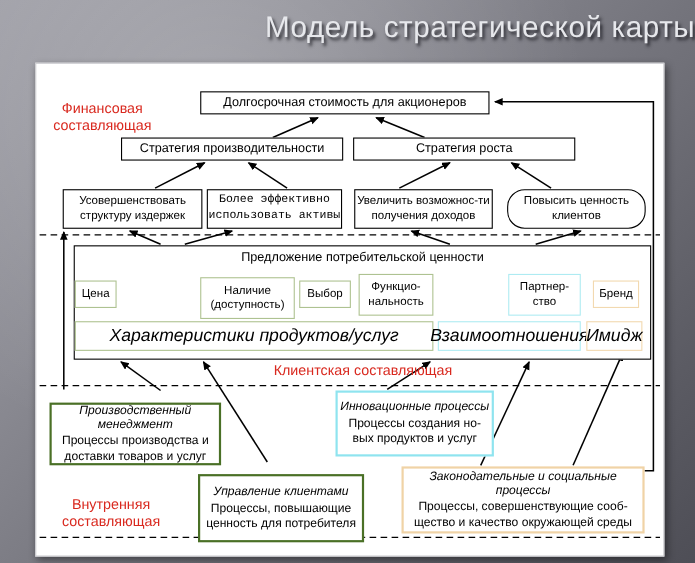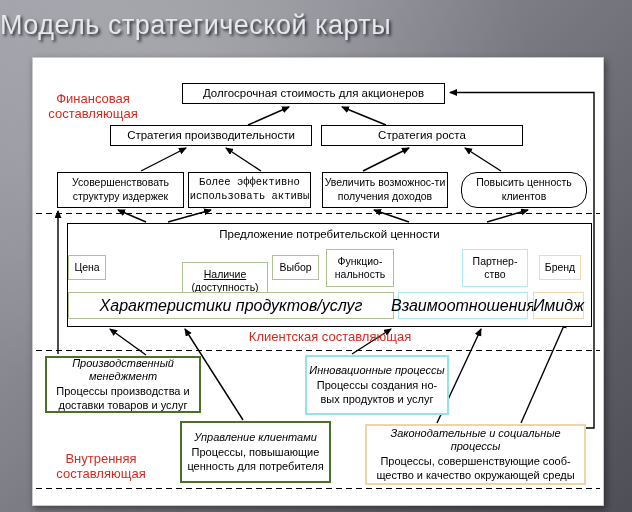--- a/index.html
+++ b/index.html
@@ -2,41 +2,41 @@
 <html><head>
 <meta charset="utf-8">
 <style>
   html,body{margin:0;padding:0;}
   body{width:632px;height:512px;overflow:hidden;font-family:"Liberation Sans","DejaVu Sans",sans-serif;}
   .stage{position:relative;width:632px;height:512px;
     background:
       radial-gradient(ellipse at 30% 18%, rgba(255,255,255,0.20), rgba(255,255,255,0) 55%),
       linear-gradient(135deg,#9d9da5 0%,#8b8b93 30%,#74747c 55%,#5e5e66 80%,#4e4e56 100%);
   }
-  .title{position:absolute;top:10px;left:0;width:632px;margin:0;text-align:left;
+  .title{position:absolute;top:10px;left:0;width:632px;margin:0;text-align:right;
     font-size:27px;font-weight:400;color:#e7e8ec;letter-spacing:0.5px;
     text-shadow:2px 2px 3px rgba(20,20,26,0.8);}
   .panel{position:absolute;left:32px;top:57px;width:572px;height:449px;background:#ffffff;
     border:1px solid #c9c9cd;box-shadow:2px 3px 7px rgba(0,0,0,0.45);box-sizing:border-box;}
   .overlay{position:absolute;left:0;top:0;width:632px;height:512px;pointer-events:none;}
   .bx{position:absolute;box-sizing:border-box;background:#fff;display:flex;align-items:center;
     justify-content:center;text-align:center;color:#000;}
   .b-black{border:1.4px solid #000;}
   .lvl{font-size:11.5px;line-height:1.2;}
   .fob{font-size:10.5px;line-height:1.3;}
   .vp{position:absolute;box-sizing:border-box;border:1.4px solid #000;background:#fff;}
   .vp-title{text-align:center;font-size:11.5px;padding-top:4px;color:#000;}
   .attr{font-size:10.5px;line-height:1.2;}
   .bd-lgreen{border:1.6px solid #aec291;}
   .bd-cyan{border:1.6px solid #aeebf2;}
   .bd-tan{border:1.6px solid #f2d9b0;}
   .grp{font-size:16px;font-style:italic;}
   .proc{position:absolute;box-sizing:border-box;background:#fff;display:flex;flex-direction:column;
     align-items:center;justify-content:center;text-align:center;color:#000;padding:1px 2px;}
-  .bd-dgreen{border:2px solid #4a7026;}
+  .bd-dgreen{border:2px solid #4a7026;margin-top:10px;}
   .bd-cyan2{border:2px solid #8fe4ef;}
   .bd-tan2{border:2px solid #f0d3a6;}
   .proc .name{font-size:11px;font-style:italic;line-height:1.25;}
   .proc .desc{font-size:11px;line-height:1.28;}
   .plabel{position:absolute;color:#d9291f;font-size:13px;line-height:1.15;text-align:center;}
 </style>
 </head>
 <body>
 
 <div class="stage">
@@ -85,21 +85,21 @@
 
   <div class="bx b-black fob" style="left:57px;top:172px;width:127px;height:36px;">Усовершенствовать структуру издержек</div>
   <div class="bx b-black fob" style="left:188px;top:172px;width:123px;height:36px;font-family:Liberation Mono, monospace;">Более эффективно использовать активы</div>
   <div class="bx b-black fob" style="left:322px;top:172px;width:126px;height:36px;">Увеличить возможнос-ти получения доходов</div>
   <div class="bx b-black fob" style="left:461px;top:172px;width:126px;height:36px;border-radius:16px;">Повысить ценность клиентов</div>
 
   <div class="vp" style="left:67px;top:223px;width:525px;height:104px;">
     <div class="vp-title">Предложение потребительской ценности</div>
   </div>
   <div class="bx attr bd-lgreen" style="left:68px;top:255px;width:38px;height:25px;">Цена</div>
-  <div class="bx attr bd-lgreen" style="left:182px;top:262px;width:86px;height:38px;text-decoration:underline;">Наличие (доступность)</div>
+  <div class="bx attr bd-lgreen" style="left:182px;top:252px;width:86px;height:38px;">Наличие (доступность)</div>
   <div class="bx attr bd-lgreen" style="left:272px;top:255px;width:47px;height:25px;">Выбор</div>
   <div class="bx attr bd-lgreen" style="left:326px;top:249px;width:68px;height:38px;">Функцио-нальность</div>
   <div class="bx attr bd-cyan" style="left:462px;top:249px;width:66px;height:38px;">Партнер-ство</div>
   <div class="bx attr bd-tan" style="left:539px;top:255px;width:42px;height:25px;">Бренд</div>
 
   <div class="bx grp bd-lgreen" style="left:68px;top:292px;width:326px;height:27px;">Характеристики продуктов/услуг</div>
   <div class="bx grp bd-cyan" style="left:398px;top:292px;width:130px;height:27px;">Взаимоотношения</div>
   <div class="bx grp bd-tan" style="left:533px;top:292px;width:51px;height:27px;">Имидж</div>
 
   <div class="proc bd-dgreen" style="left:45px;top:356px;width:156px;height:57px;">

